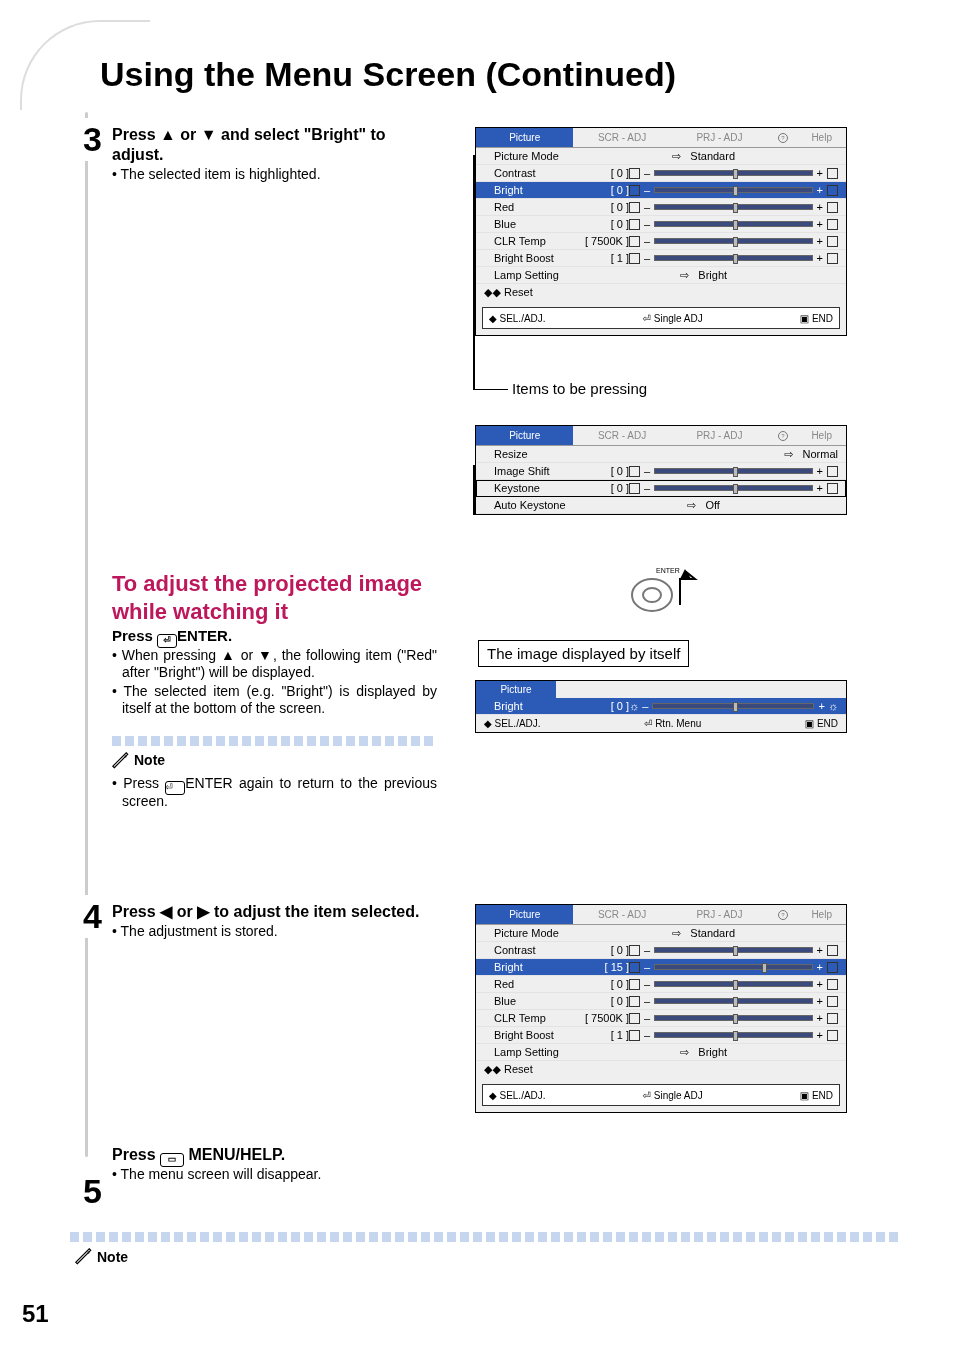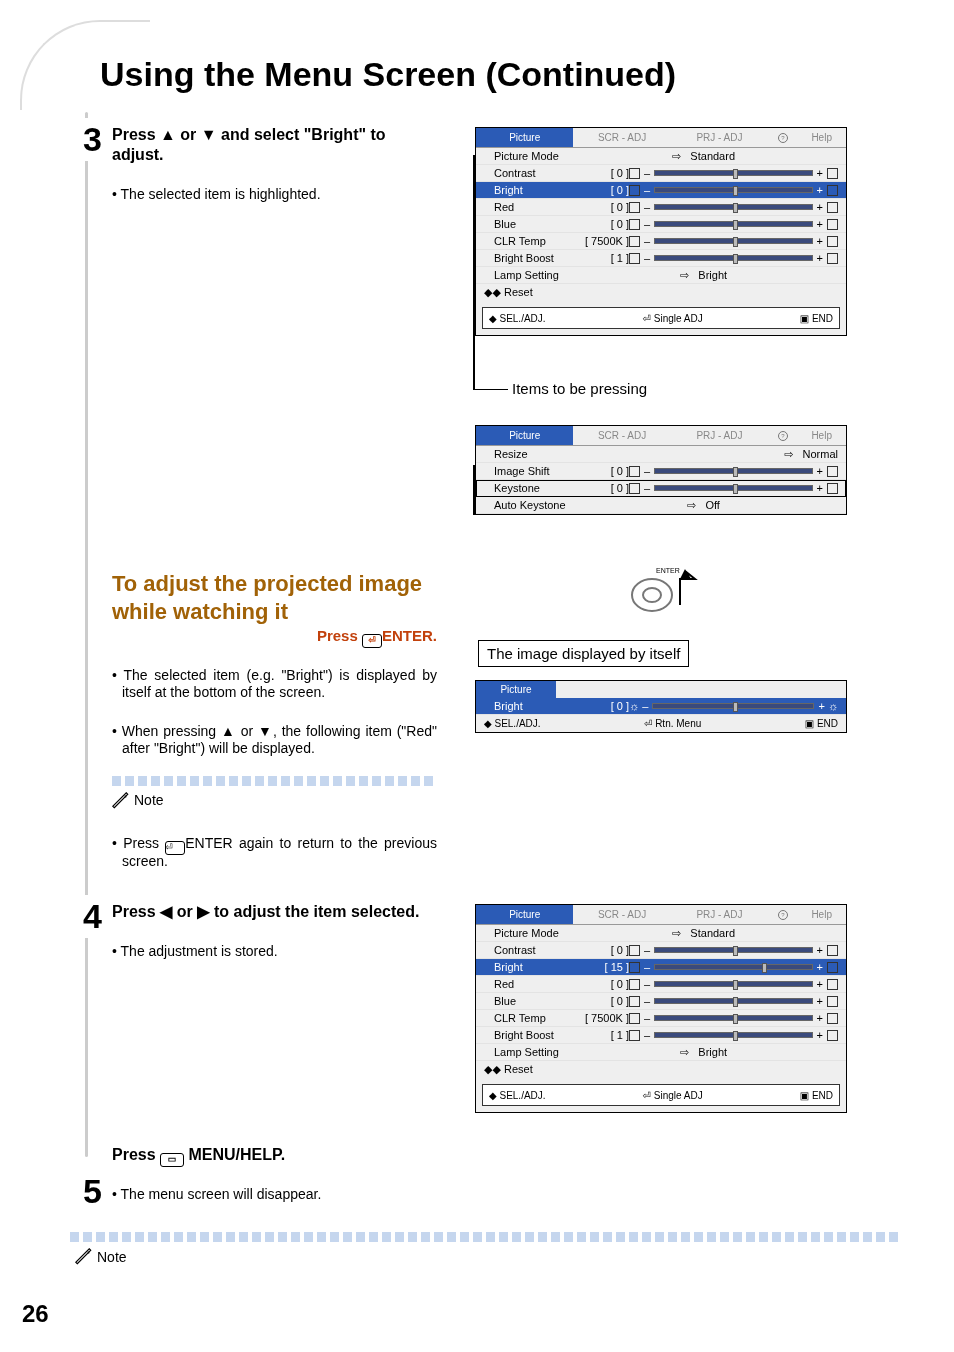--- a/index.html
+++ b/index.html
@@ -3,25 +3,25 @@
 <meta charset="utf-8">
 <style>
   * { box-sizing: border-box; margin: 0; padding: 0; }
   body { font-family: Arial, Helvetica, sans-serif; background: #fff; width: 954px; height: 1352px; position: relative; color: #000; }
   .arc { position: absolute; top: 20px; left: 20px; width: 130px; height: 90px; border-top-left-radius: 80px; border: 2px solid #ddd; border-right: none; border-bottom: none; }
   .title { position: absolute; top: 55px; left: 100px; font-size: 34px; font-weight: bold; }
   .vline { position: absolute; left: 85px; top: 112px; width: 3px; height: 1045px; background: linear-gradient(#ccc,#ccc); border-radius: 3px; }
   .step-num { position: absolute; left: 62px; width: 40px; font-size: 34px; font-weight: bold; text-align: right; background: #fff; padding: 2px 0; }
   .content-left { position: absolute; left: 112px; width: 325px; font-size: 14px; line-height: 1.25; }
   .bold { font-weight: bold; font-size: 16px; }
-  .red-heading { color: #a16207; font-size: 22px; font-weight: bold; line-height: 1.25; }
-  .blue-heading { color: #c2410c; font-size: 15px; font-weight: bold; text-align: right; }
-  .bullet { padding-left: 10px; text-indent: -10px; margin-top: 21px; text-align: justify; }
+  .red-heading { color: #be185d; font-size: 22px; font-weight: bold; line-height: 1.25; }
+  .blue-heading { color: #000000; font-size: 15px; font-weight: bold; }
+  .bullet { padding-left: 10px; text-indent: -10px; margin-top: 1px; text-align: justify; }
   .squares { height: 10px; background: repeating-linear-gradient(90deg,#c5d6ee,#c5d6ee 9px,#fff 9px,#fff 13px); margin: 18px 0 6px 0; }
-  .note-h { font-weight: normal; font-size: 14px; display: inline-flex; align-items: center; gap: 4px; }
+  .note-h { font-weight: bold; font-size: 14px; display: inline-flex; align-items: center; gap: 4px; }
   .osd { position: absolute; left: 475px; width: 372px; border: 1px solid #000; background: #efefef; font-size: 11px; }
   .osd-tabs { display: flex; height: 20px; }
   .osd-tab { flex: 1; display: flex; align-items: center; justify-content: center; border-bottom: 1px solid #999; font-size: 10px; color: #888; }
   .osd-tab.active { background: #2b5bb6; color: #fff; }
   .osd-tab.help { flex: 0.5; }
   .osd-row { display: flex; align-items: center; height: 17px; padding: 0 8px; border-bottom: 1px solid #e3e3e3; }
   .osd-row.sel { background: #2b5bb6; color: #fff; }
   .osd-row .label { width: 85px; padding-left: 10px; }
   .osd-row .val { width: 60px; text-align: right; }
   .bar-wrap { flex: 1; display: flex; align-items: center; gap: 4px; }
@@ -52,24 +52,24 @@
     <span>Press </span><span>▲</span><span> or </span><span>▼</span><span> and select "Bright" to adjust.</span>
   </div>
   <div class="bullet">• The selected item is highlighted.</div>
 </div>
 
 <div class="content-left" style="top:570px">
   <div class="red-heading">To adjust the projected image while watching it</div>
   <div class="blue-heading" style="margin-top:2px">
     <span>Press </span><span class="enter-btn">⏎</span><span>ENTER.</span>
   </div>
-  <div class="bullet" style="text-align:justify">• The selected item (e.g. "Bright") is displayed by itself at the bottom of the screen.</div>
   <div class="bullet" style="text-align:justify">
     <span>• When pressing </span><span>▲</span><span> or </span><span>▼</span><span>, the following item ("Red" after "Bright") will be displayed.</span>
   </div>
+  <div class="bullet" style="text-align:justify">• The selected item (e.g. "Bright") is displayed by itself at the bottom of the screen.</div>
   <div class="squares"></div>
   <div class="note-h">
     <span class="note-icon">
         <svg viewBox="0 0 24 24">
           <path d="M3 21 L21 3 L19 1 L1 19 Z M17 5 L19 7" fill="none" stroke="#000" stroke-width="1.5"></path>
         </svg>
       </span>
     <span>Note</span>
   </div>
   <div class="bullet">
@@ -412,13 +412,13 @@
   <div class="note-h">
     <span class="note-icon">
         <svg viewBox="0 0 24 24">
           <path d="M3 21 L21 3 L19 1 L1 19 Z M17 5 L19 7" fill="none" stroke="#000" stroke-width="1.5"></path>
         </svg>
       </span>
     <span>Note</span>
   </div>
 </div>
 
-<div class="pagenum">26</div>
+<div class="pagenum">51</div>
 
 </body></html>

